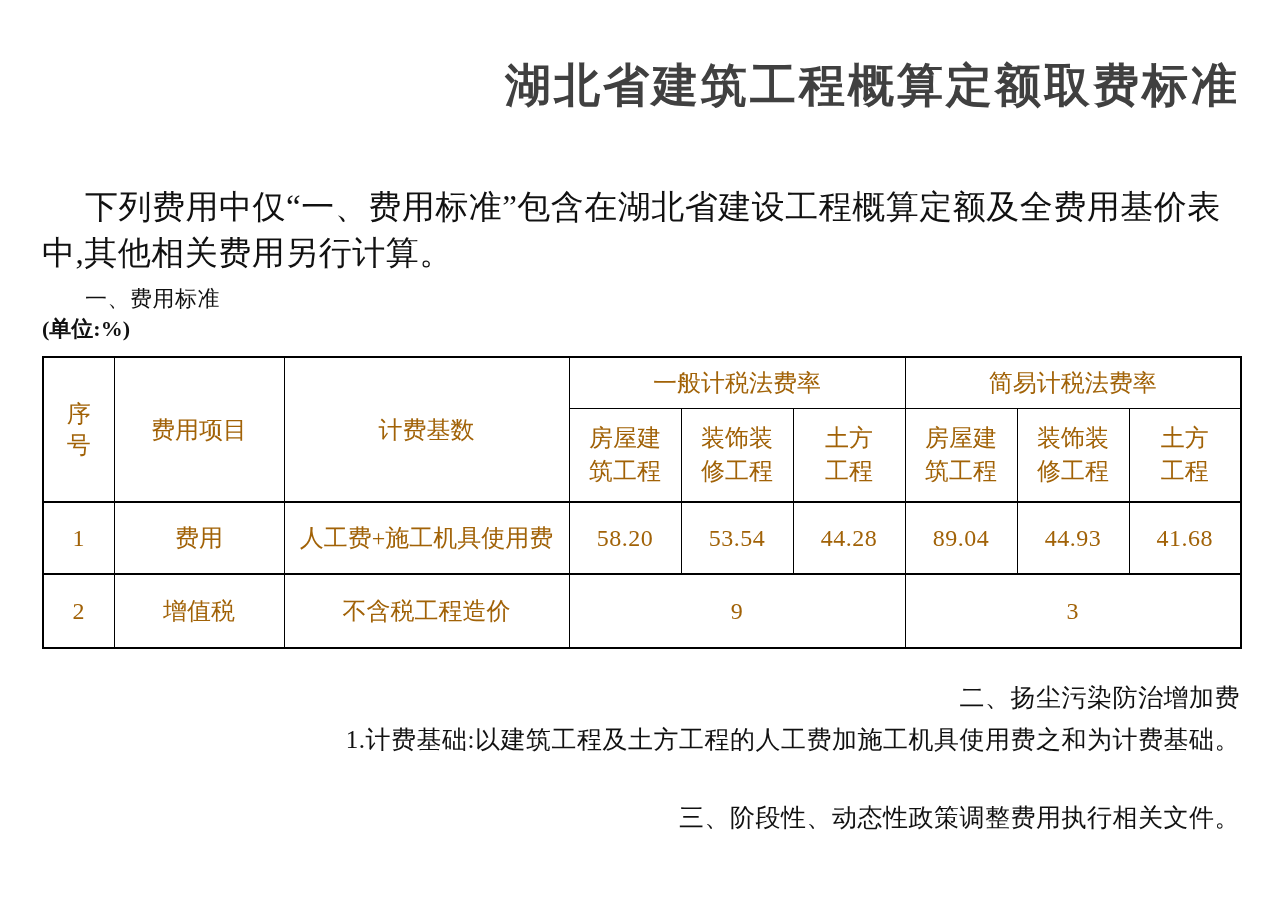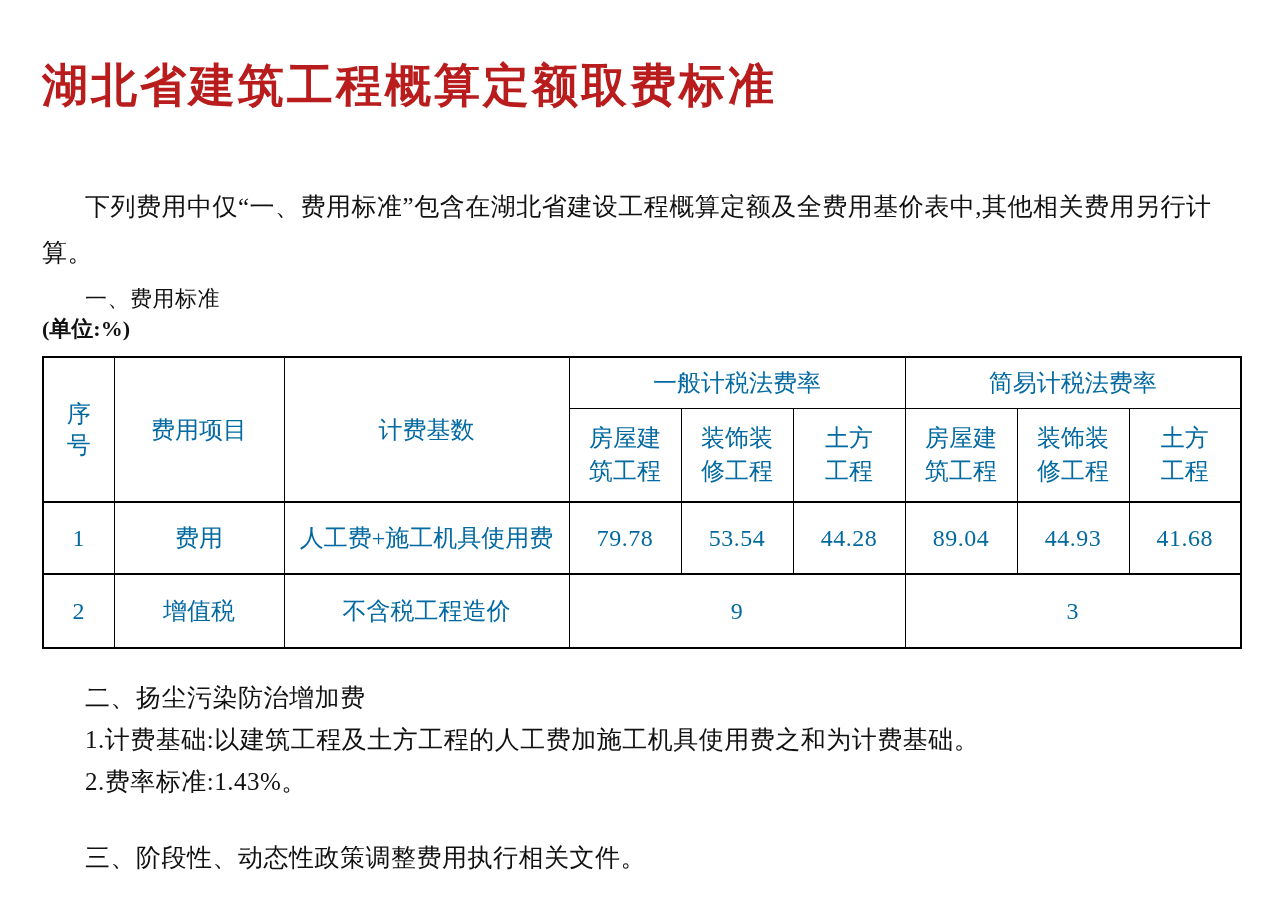--- a/index.html
+++ b/index.html
@@ -9,31 +9,31 @@
     box-sizing:border-box;
     padding:0 40px 0 42px;
     background:#ffffff;
     color:#111111;
     font-family:"Liberation Serif","DejaVu Serif",serif;
     overflow:hidden;
   }
   .doc-title{
     margin:0;
     padding-top:56px;
-    text-align:left;
+    text-align:right;
     font-family:"Liberation Sans","DejaVu Sans",sans-serif;
     font-weight:bold;
     font-size:46px;
     line-height:58px;
     letter-spacing:3px;
-    color:#b91c1c;
+    color:#404040;
   }
   .intro{
     margin:70px 0 0 0;
-    font-size:25px;
+    font-size:33px;
     line-height:46px;
     text-indent:43px;
     letter-spacing:0.5px;
   }
   .sec-heading{
     margin:0;
     padding-left:43px;
     font-size:22px;
     line-height:46px;
     letter-spacing:0.5px;
@@ -51,39 +51,39 @@
     border-collapse:collapse;
     table-layout:fixed;
     border:2px solid #000;
   }
   .fee-table th,.fee-table td{
     border:1px solid #000;
     text-align:center;
     vertical-align:middle;
     font-weight:normal;
     font-size:24px;
-    color:#0369a1;
+    color:#a16207;
     padding:0;
   }
   .fee-table thead tr.group-row th{height:50px;}
   .fee-table thead tr.sub-row th{height:92px;}
   .fee-table tbody tr.row-fee td{height:70px;border-top:2px solid #000;}
   .fee-table tbody tr.row-vat td{height:72px;border-top:2px solid #000;}
   .wrap2{white-space:pre-line;line-height:33px;margin-top:39px;}
   .seq-head{white-space:pre-line;line-height:31px;}
   .num{font-family:"Liberation Serif","DejaVu Serif",serif;font-size:25px;letter-spacing:0.5px;}
-  .bottom{margin-top:28px;}
+  .bottom{margin-top:28px;text-align:right;}
   .bottom .line{
     margin:0;
     padding-left:43px;
     font-size:25px;
     line-height:42px;
     letter-spacing:0.5px;
   }
-  .bottom .last{margin-top:36px;font-family:Liberation Mono, monospace;}
+  .bottom .last{margin-top:36px;}
 </style>
 </head>
 <body>
 
 <div class="page">
 
   <h1 class="doc-title">湖北省建筑工程概算定额取费标准</h1>
 
   <p class="intro">下列费用中仅“一、费用标准”包含在湖北省建设工程概算定额及全费用基价表中,其他相关费用另行计算。</p>
 
@@ -125,37 +125,36 @@
 修工程</th>
         <th class="wrap2">土方
 工程</th>
       </tr>
     </thead>
     <tbody>
       <tr class="row-fee">
         <td class="num">1</td>
         <td>费用</td>
         <td>人工费+施工机具使用费</td>
-        <td class="num">79.78</td>
+        <td class="num">58.20</td>
         <td class="num">53.54</td>
         <td class="num">44.28</td>
         <td class="num">89.04</td>
         <td class="num">44.93</td>
         <td class="num">41.68</td>
       </tr>
       <tr class="row-vat">
         <td class="num">2</td>
         <td>增值税</td>
         <td>不含税工程造价</td>
         <td colspan="3" class="num">9</td>
         <td colspan="3" class="num">3</td>
       </tr>
     </tbody>
   </table>
 
   <div class="bottom">
     <p class="line">二、扬尘污染防治增加费</p>
     <p class="line">1.计费基础:以建筑工程及土方工程的人工费加施工机具使用费之和为计费基础。</p>
-    <p class="line">2.费率标准:1.43%。</p>
     <p class="line last">三、阶段性、动态性政策调整费用执行相关文件。</p>
   </div>
 
 </div>
 
 </body></html>

